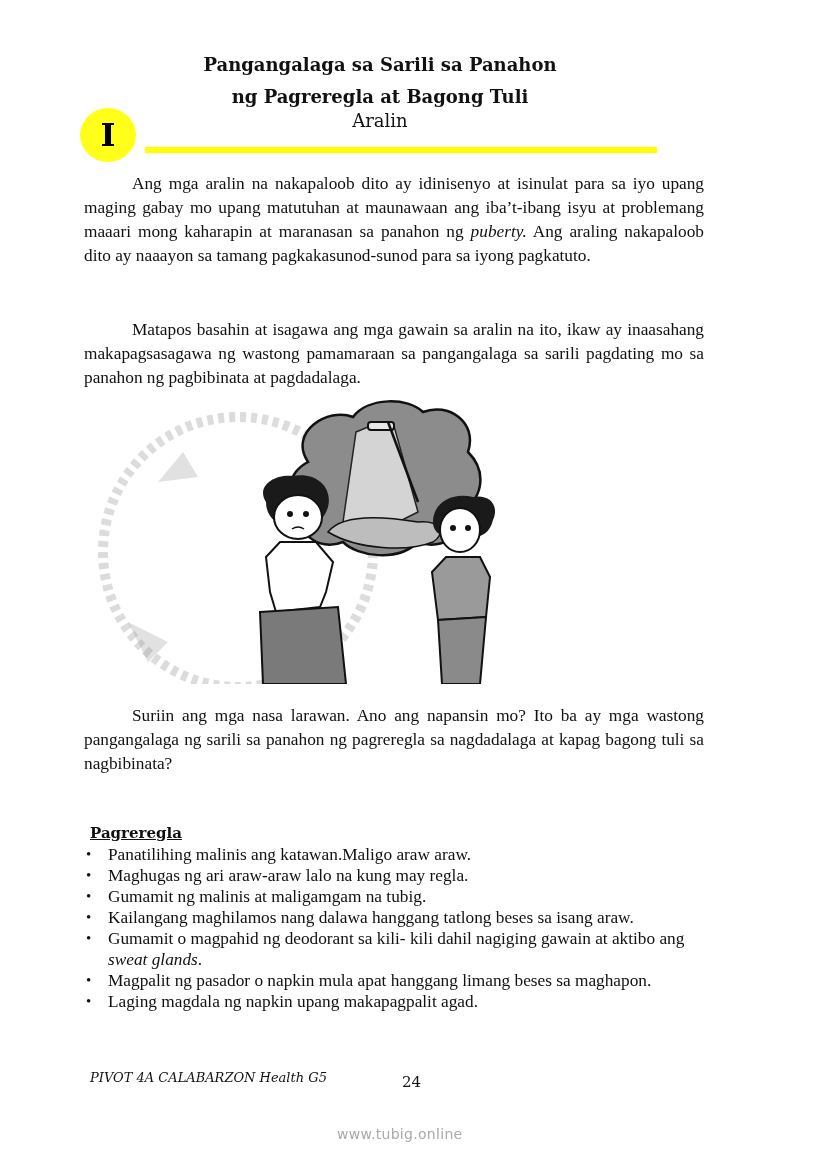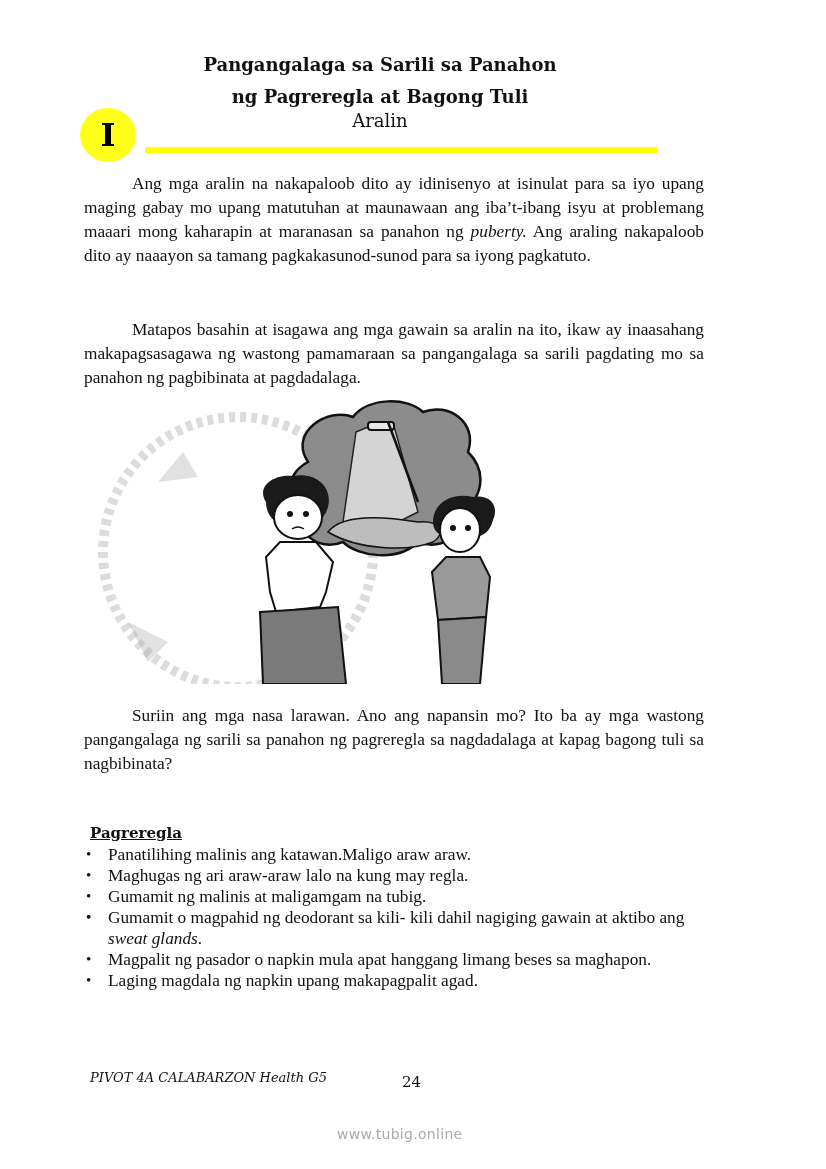--- a/index.html
+++ b/index.html
@@ -103,21 +103,21 @@
   </svg>
 
   <div class="para p3"><span class="indent"></span><span>Suriin ang mga nasa larawan. Ano ang napansin mo? Ito ba ay mga wastong pangangalaga ng sarili sa panahon ng pagreregla sa  nagdadalaga at kapag bagong tuli sa  nagbibinata?</span></div>
 
   <div class="sub-heading">Pagreregla</div>
 
   <ul class="bullets">
     <li><span class="dot">•</span><span>Panatilihing malinis ang katawan.Maligo araw araw.</span></li>
     <li><span class="dot">•</span><span>Maghugas ng ari araw-araw lalo na kung may regla.</span></li>
     <li><span class="dot">•</span><span>Gumamit ng malinis at maligamgam na tubig.</span></li>
-    <li><span class="dot">•</span></li>
+    <li><span class="dot">•</span><span>Kailangang maghilamos nang dalawa hanggang tatlong beses sa isang araw.</span></li>
     <li style="text-align:left;"><span class="dot">•</span><span>Gumamit o magpahid ng deodorant sa kili- kili dahil nagiging gawain at aktibo ang </span><i>sweat glands</i><span>.</span></li>
     <li><span class="dot">•</span><span>Magpalit ng pasador o napkin mula apat  hanggang limang beses  sa maghapon.</span></li>
     <li><span class="dot">•</span><span>Laging magdala ng napkin upang makapagpalit agad.</span></li>
   </ul>
 
   <div class="footer-left">PIVOT 4A CALABARZON Health G5</div>
   <div class="page-number">24</div>
   <div class="watermark">www.tubig.online</div>
 </div>
 

